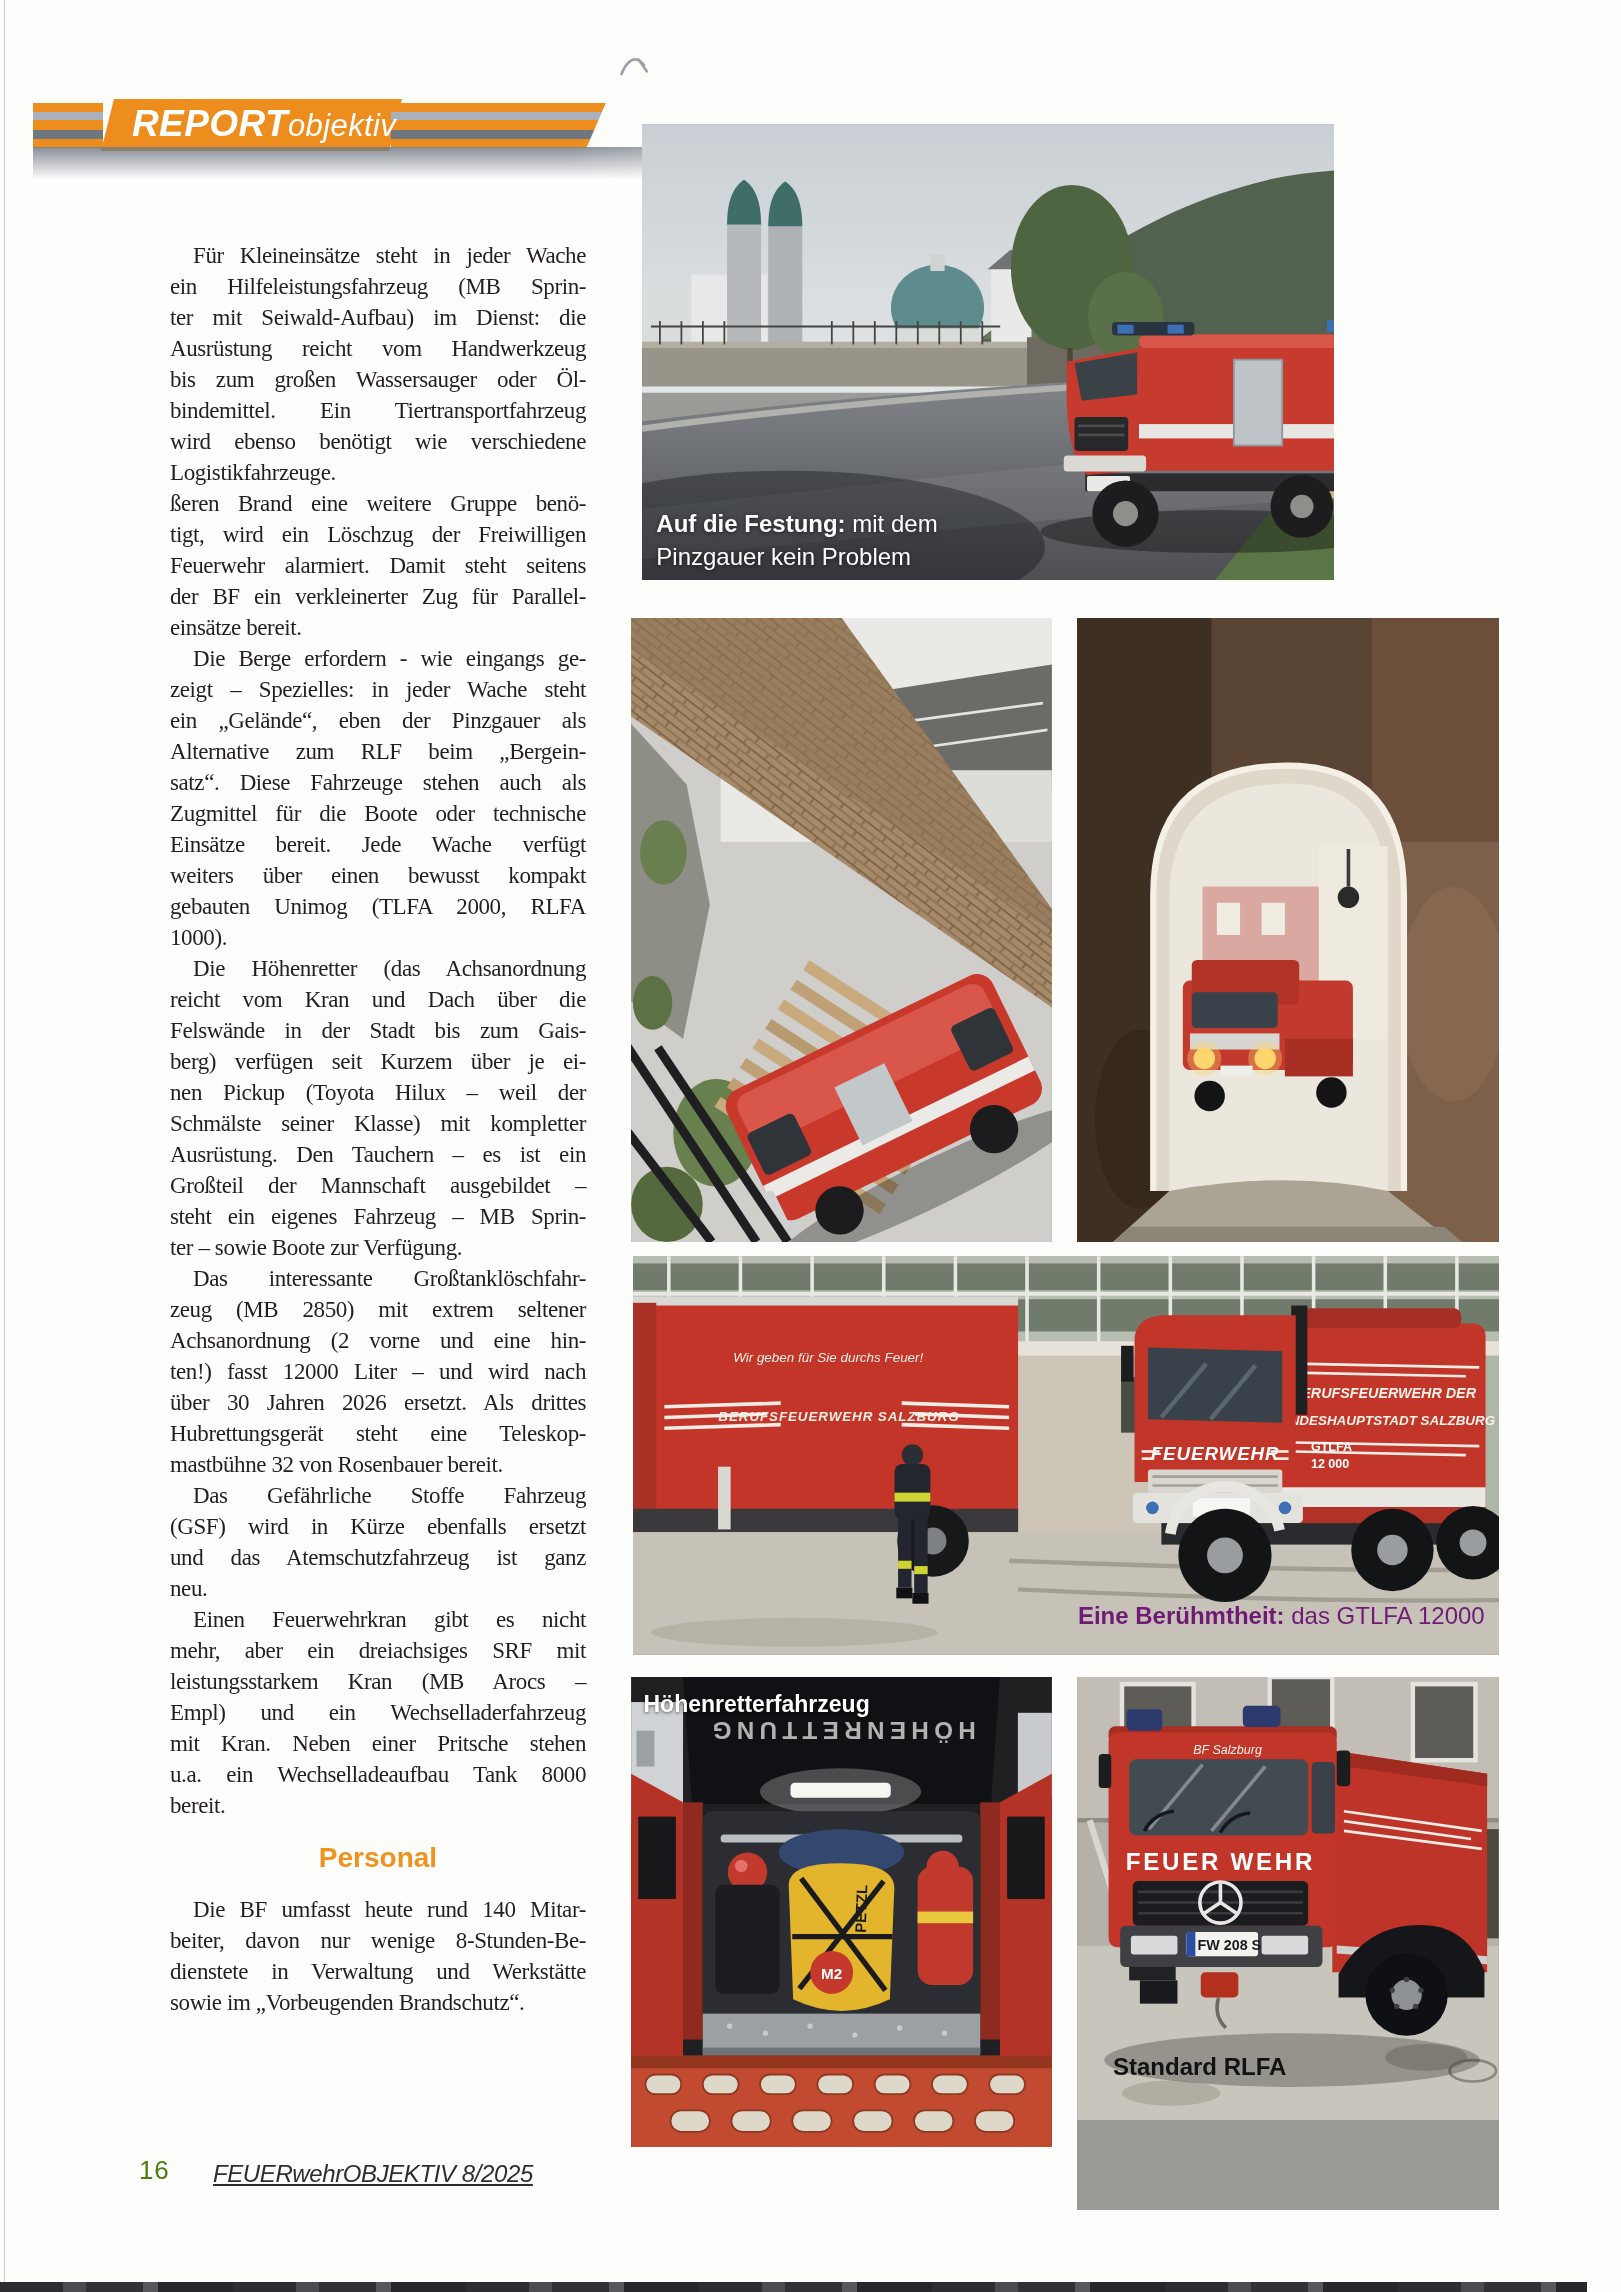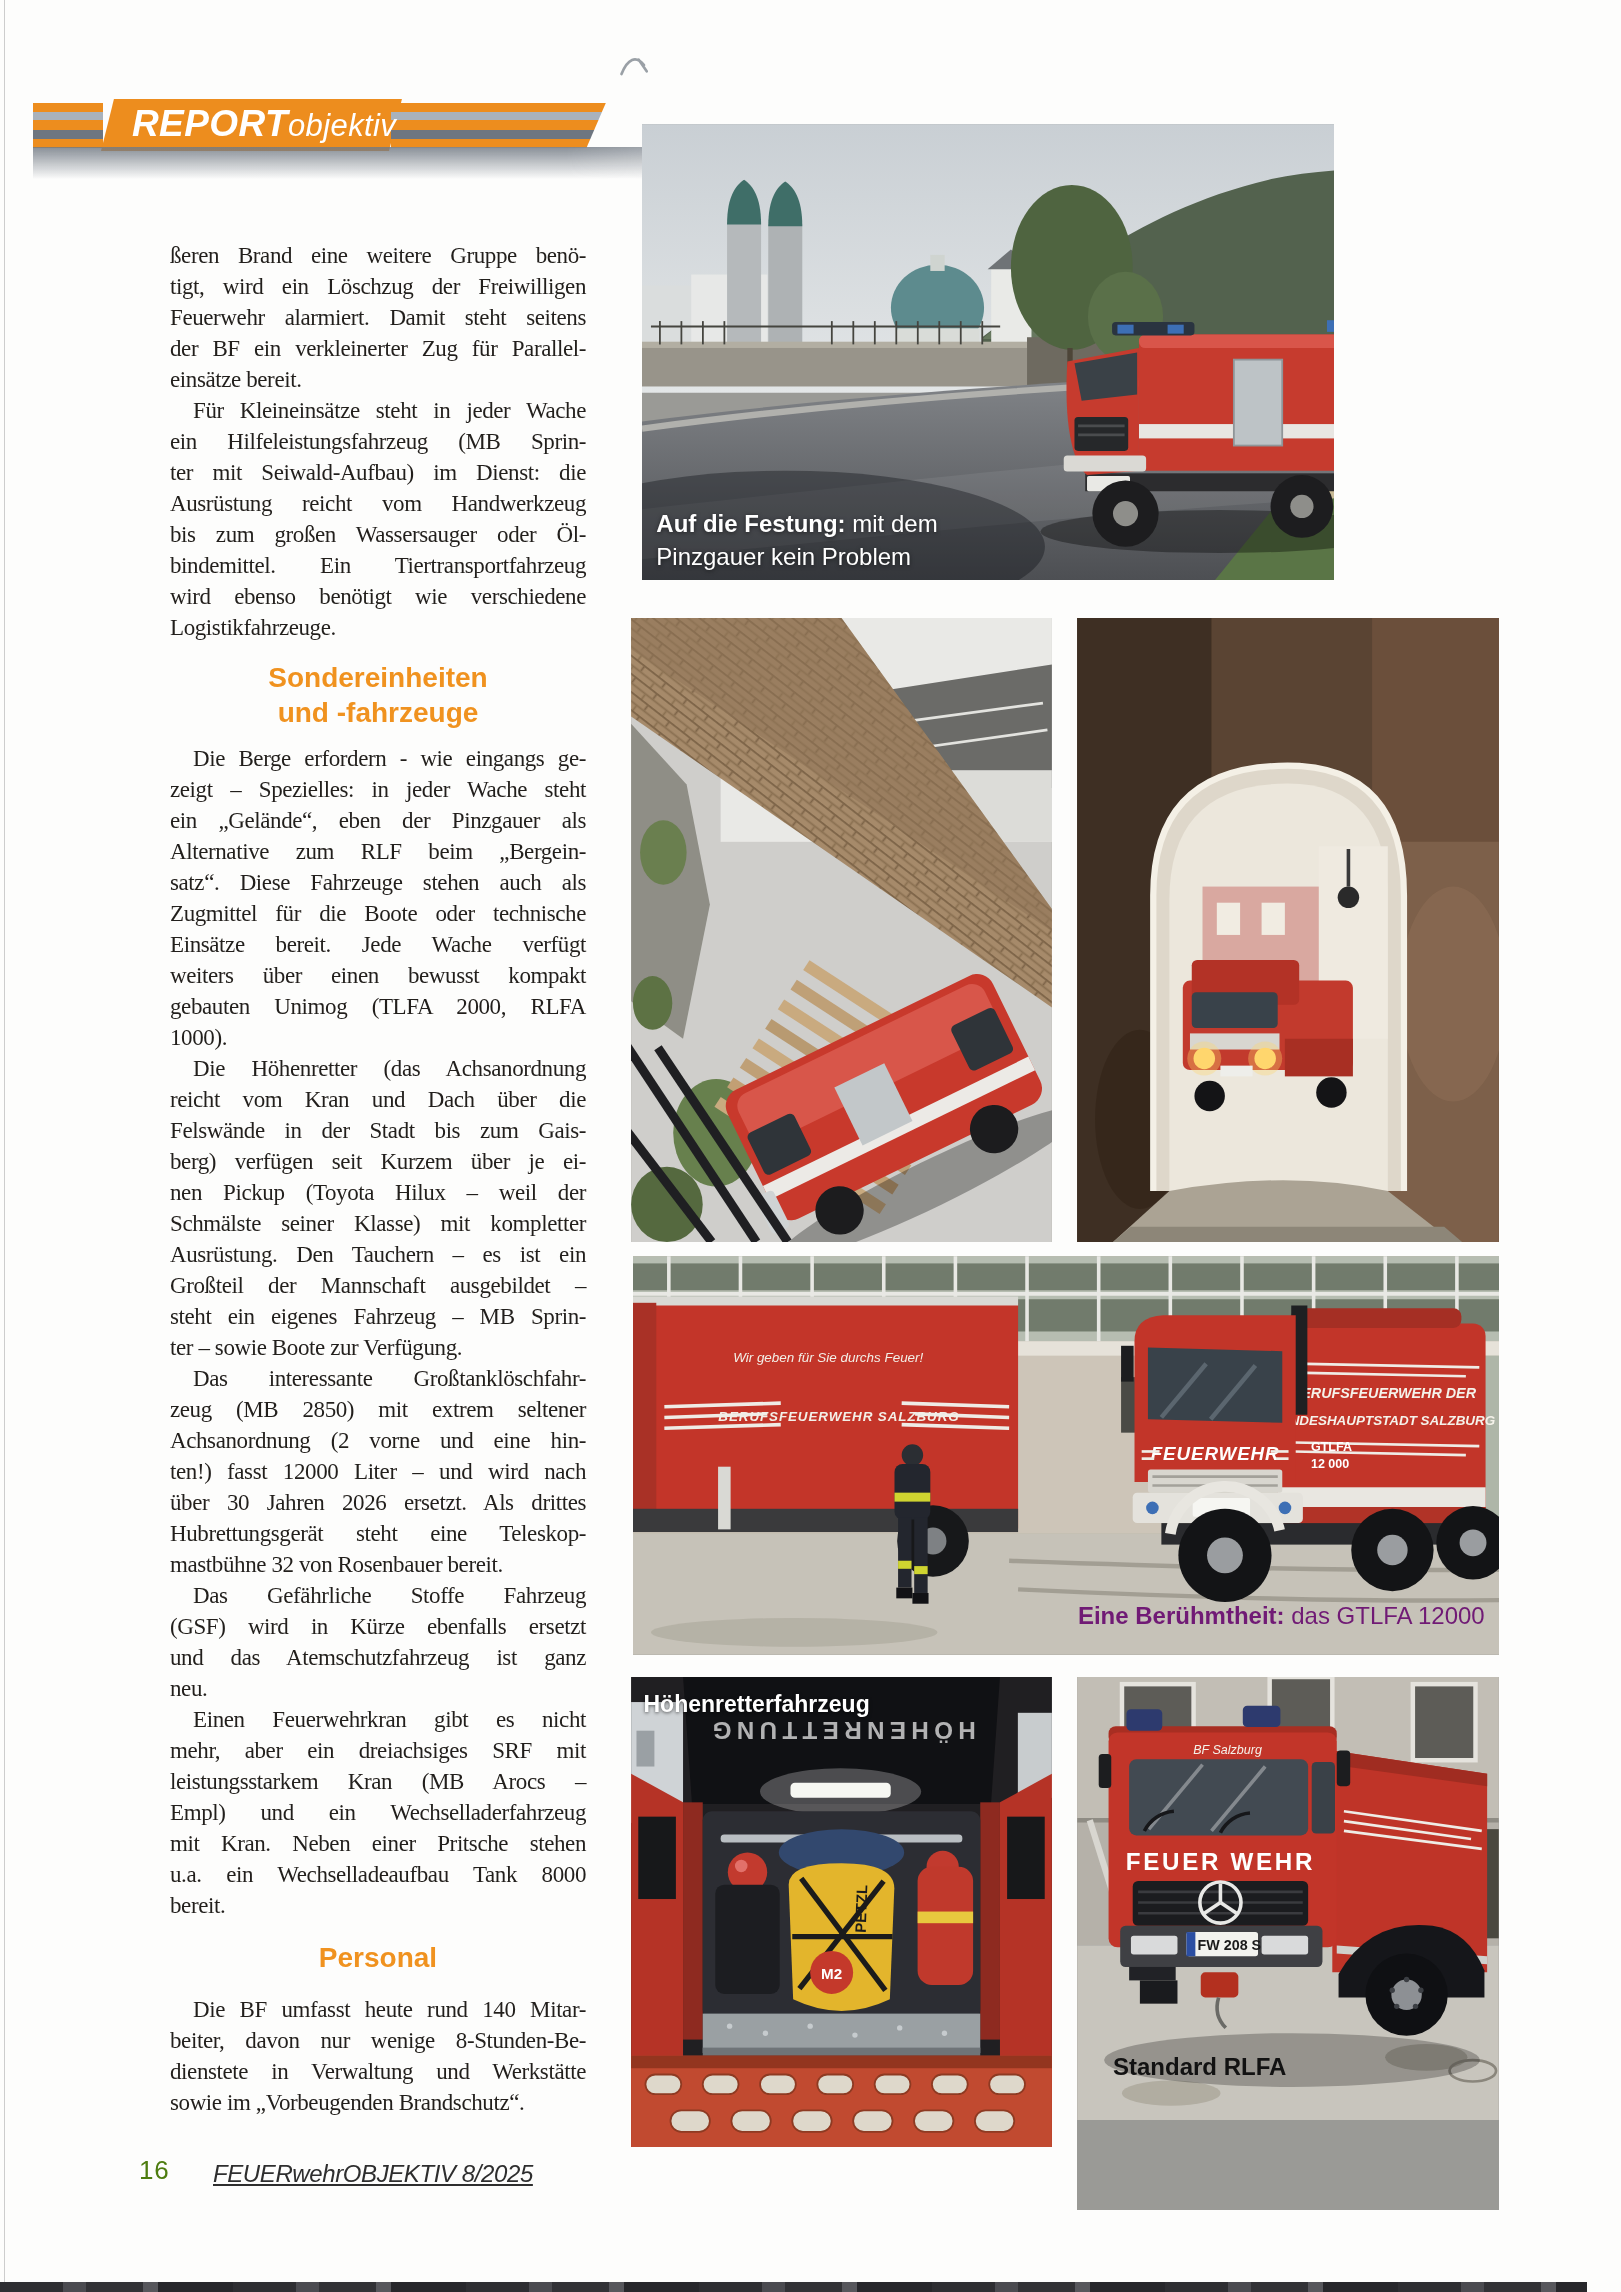--- a/index.html
+++ b/index.html
@@ -82,39 +82,35 @@
   </div>
 
   <div class="pen-mark">
     <svg width="38" height="36" viewBox="0 0 42 40">
         <path d="M6,30 C13,13 22,9 31,20 M25,14 L34,27" stroke="#9aa0a6" stroke-width="3" fill="none" stroke-linecap="round"></path>
       </svg>
   </div>
 
   <div class="article-column">
       <div class="para">
-        <div class="tline">ßeren Brand eine weitere Gruppe benö-</div>
-        <div class="tline">tigt, wird ein Löschzug der Freiwilligen</div>
-        <div class="tline">Feuerwehr alarmiert. Damit steht seitens</div>
-        <div class="tline">der BF ein verkleinerter Zug für Parallel-</div>
-        <div class="tline last">einsätze bereit.</div>
-      </div>
-      <div class="para">
         <div class="tline ind">Für Kleineinsätze steht in jeder Wache</div>
         <div class="tline">ein Hilfeleistungsfahrzeug (MB Sprin-</div>
         <div class="tline">ter mit Seiwald-Aufbau) im Dienst: die</div>
         <div class="tline">Ausrüstung reicht vom Handwerkzeug</div>
         <div class="tline">bis zum großen Wassersauger oder Öl-</div>
         <div class="tline">bindemittel. Ein Tiertransportfahrzeug</div>
         <div class="tline">wird ebenso benötigt wie verschiedene</div>
         <div class="tline last">Logistikfahrzeuge.</div>
       </div>
-      <div class="col-heading hm-first">
-        <div>Sondereinheiten</div>
-        <div>und -fahrzeuge</div>
+      <div class="para">
+        <div class="tline">ßeren Brand eine weitere Gruppe benö-</div>
+        <div class="tline">tigt, wird ein Löschzug der Freiwilligen</div>
+        <div class="tline">Feuerwehr alarmiert. Damit steht seitens</div>
+        <div class="tline">der BF ein verkleinerter Zug für Parallel-</div>
+        <div class="tline last">einsätze bereit.</div>
       </div>
       <div class="para">
         <div class="tline ind">Die Berge erfordern - wie eingangs ge-</div>
         <div class="tline">zeigt – Spezielles: in jeder Wache steht</div>
         <div class="tline">ein „Gelände“, eben der Pinzgauer als</div>
         <div class="tline">Alternative zum RLF beim „Bergein-</div>
         <div class="tline">satz“. Diese Fahrzeuge stehen auch als</div>
         <div class="tline">Zugmittel für die Boote oder technische</div>
         <div class="tline">Einsätze bereit. Jede Wache verfügt</div>
         <div class="tline">weiters über einen bewusst kompakt</div>

